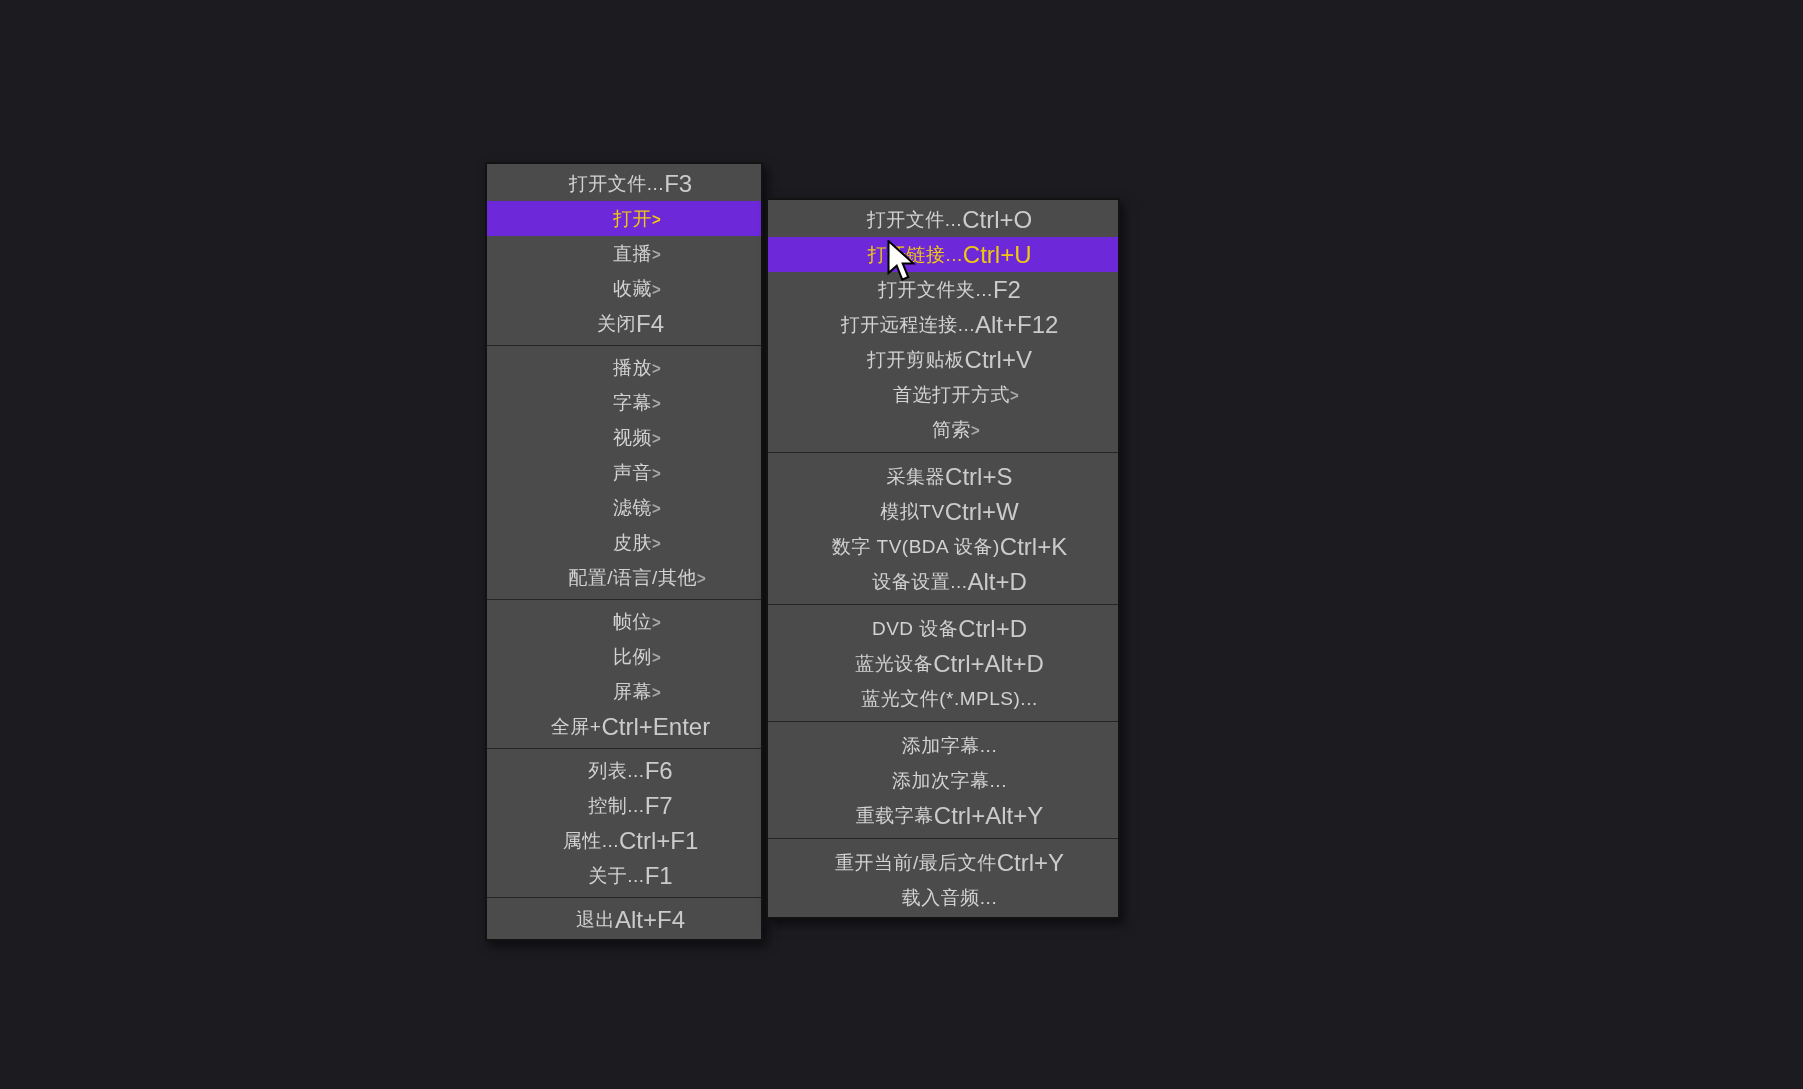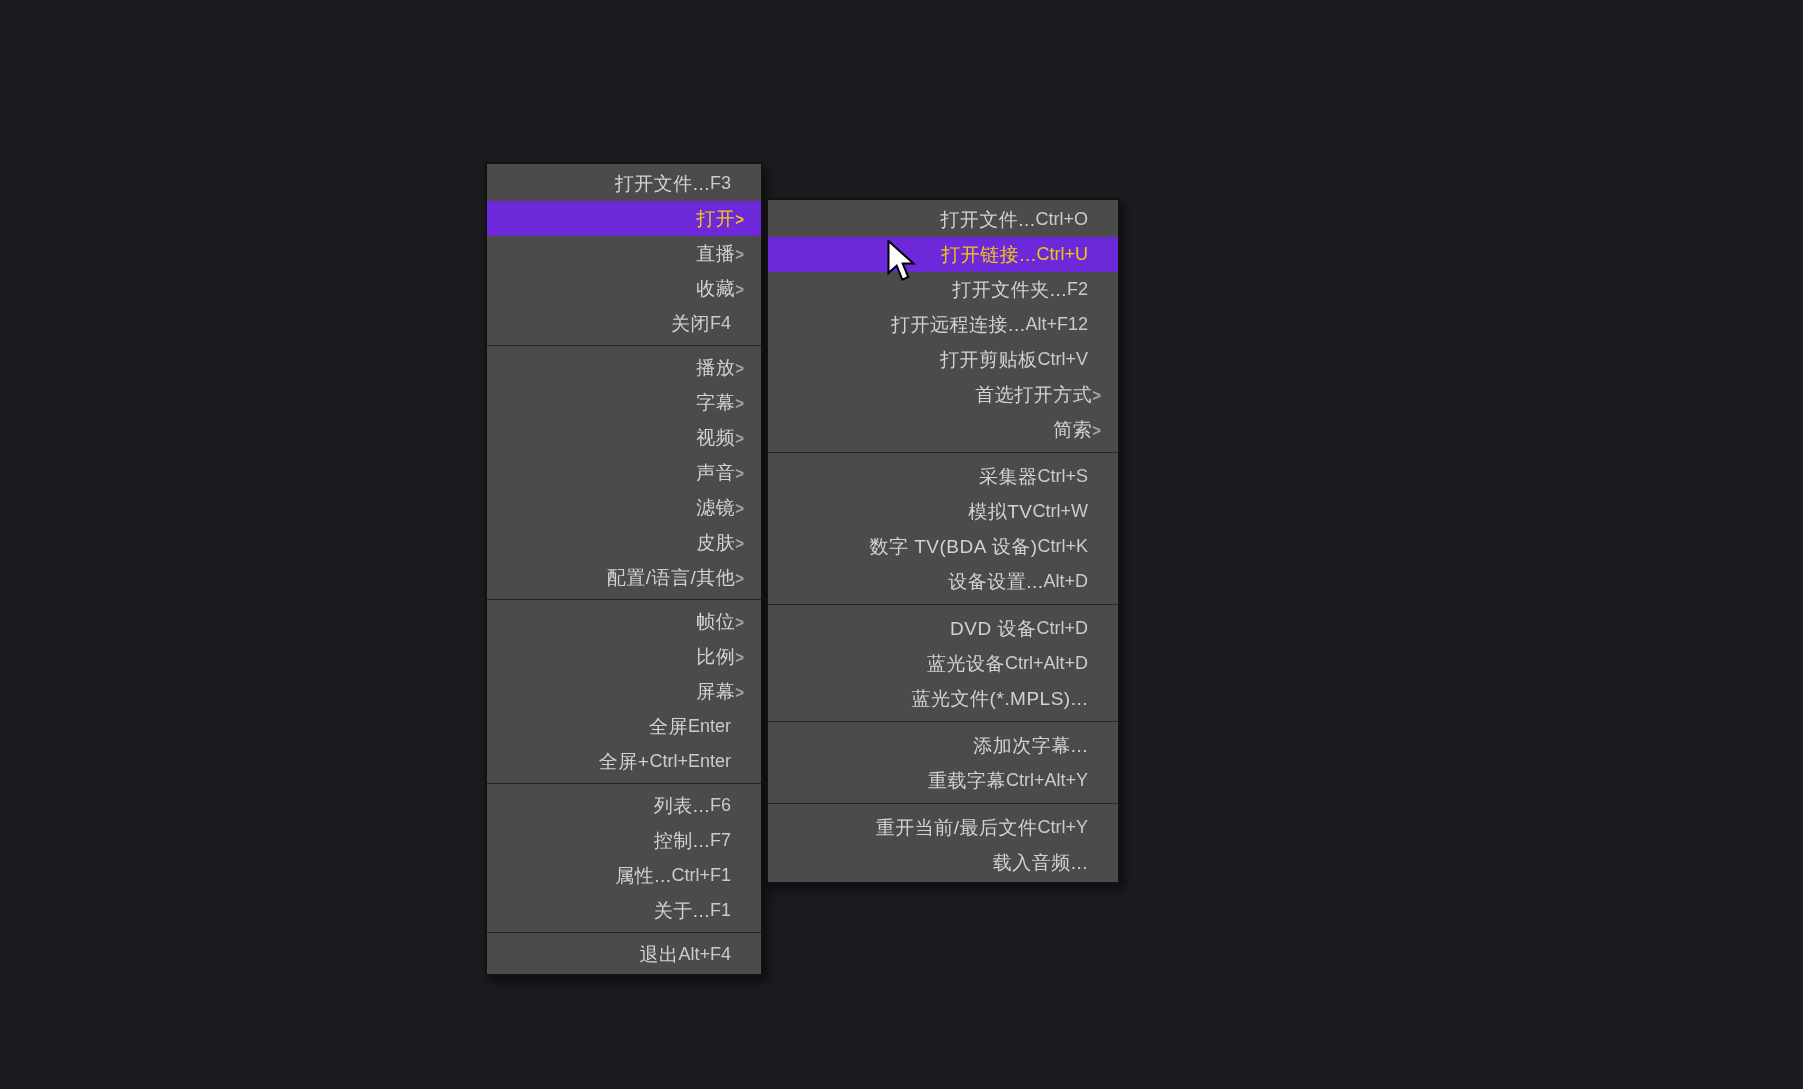--- a/index.html
+++ b/index.html
@@ -17,33 +17,33 @@
     box-shadow: 4px 5px 10px rgba(0,0,0,0.55);
     padding: 2px 0;
   }
   #file-menu  { left: 485px; top: 162px; width: 278px; }
   #open-submenu { left: 766px; top: 198px; width: 354px; }
 
   .menu-item {
     height: 35px;
     display: flex;
     align-items: center;
-    justify-content: flex-end;
+    justify-content: center;
     cursor: default;
   }
   .menu-item .label {
     padding-left: 43px;
     font-size: 19px;
     color: #d2d2d2;
     letter-spacing: 0.5px;
     white-space: nowrap;
   }
   .menu-item .shortcut {
     padding-right: 30px;
-    font-size: 18px;
+    font-size: 24px;
     color: #cbcbcb;
     white-space: nowrap;
   }
   .menu-item .arrow {
     padding-right: 17px;
     font-size: 15px;
     font-weight: bold;
     color: #a8a8a8;
     transform: scaleY(1.15);
   }
@@ -129,24 +129,20 @@
     </div>
     <div class="menu-item">
       <span class="label">比例</span>
       <span class="arrow">&gt;</span>
     </div>
     <div class="menu-item">
       <span class="label">屏幕</span>
       <span class="arrow">&gt;</span>
     </div>
     <div class="menu-item">
-      <span class="label">全屏</span>
-      <span class="shortcut">Enter</span>
-    </div>
-    <div class="menu-item">
       <span class="label">全屏+</span>
       <span class="shortcut">Ctrl+Enter</span>
     </div>
     <div class="menu-separator"></div>
     <div class="menu-item">
       <span class="label">列表...</span>
       <span class="shortcut">F6</span>
     </div>
     <div class="menu-item">
       <span class="label">控制...</span>
@@ -221,20 +217,24 @@
     <div class="menu-item">
       <span class="label">蓝光设备</span>
       <span class="shortcut">Ctrl+Alt+D</span>
     </div>
     <div class="menu-item">
       <span class="label">蓝光文件(*.MPLS)...</span>
       <span class="shortcut"></span>
     </div>
     <div class="menu-separator"></div>
     <div class="menu-item">
+      <span class="label">添加字幕...</span>
+      <span class="shortcut"></span>
+    </div>
+    <div class="menu-item">
       <span class="label">添加次字幕...</span>
       <span class="shortcut"></span>
     </div>
     <div class="menu-item">
       <span class="label">重载字幕</span>
       <span class="shortcut">Ctrl+Alt+Y</span>
     </div>
     <div class="menu-separator"></div>
     <div class="menu-item">
       <span class="label">重开当前/最后文件</span>

